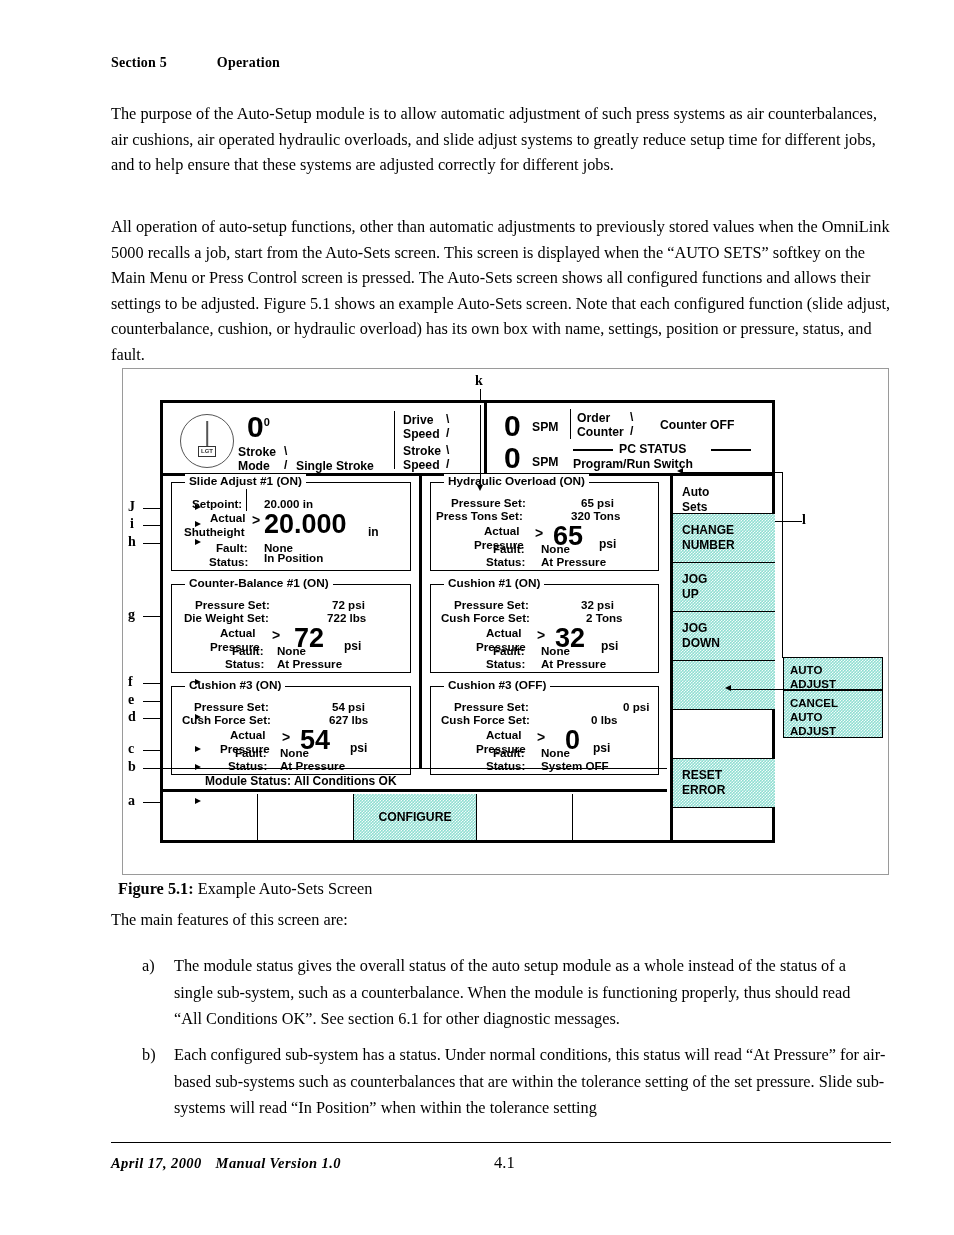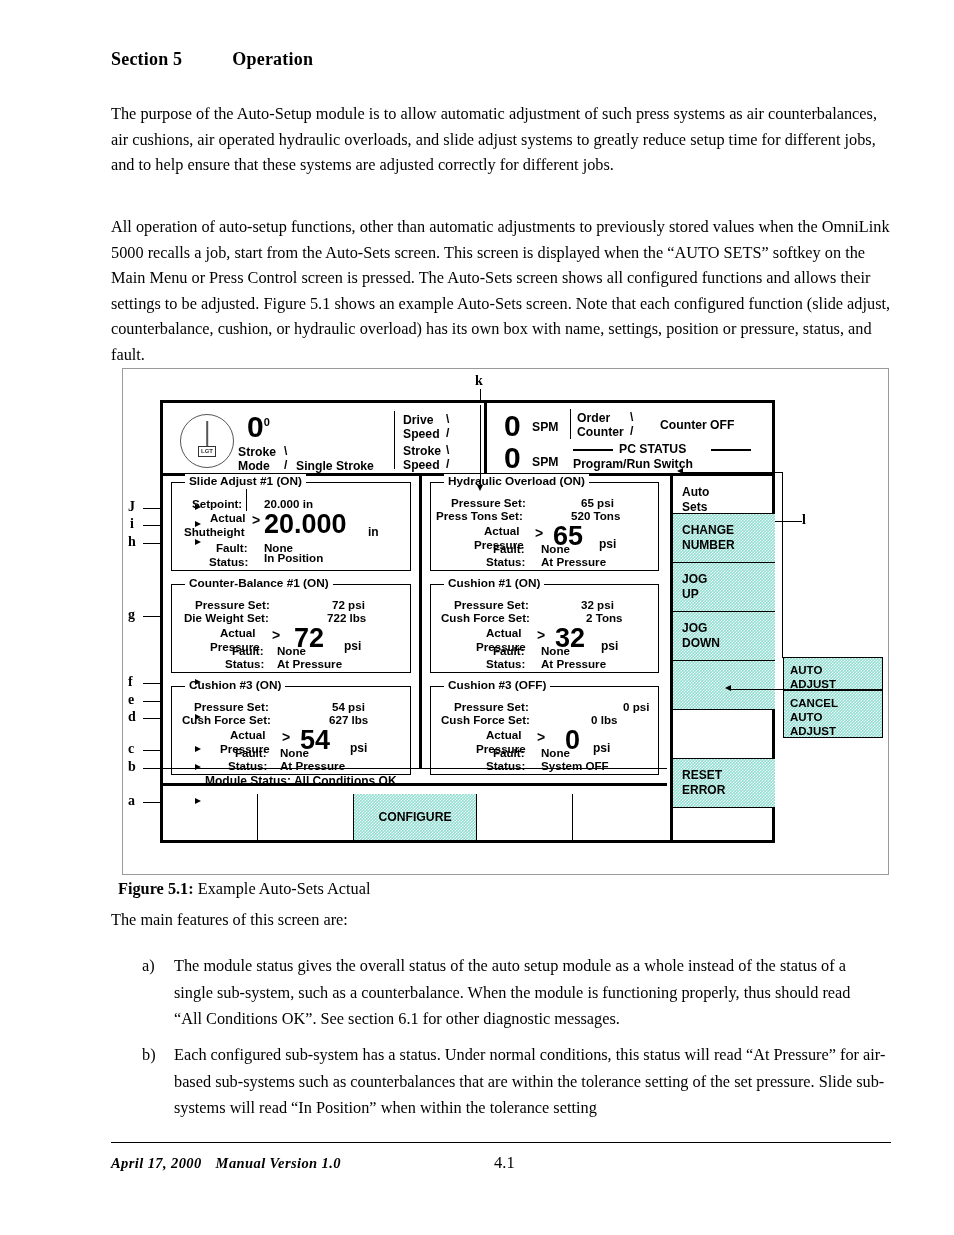--- a/index.html
+++ b/index.html
@@ -1,20 +1,20 @@
 <!DOCTYPE html>
 <html><head>
 <meta charset="utf-8">
 <style>
   html,body{margin:0;padding:0;background:#ffffff;}
   body{width:954px;height:1235px;position:relative;font-family:"Liberation Serif",serif;color:#000;}
   .page{position:absolute;inset:0;}
 
   
-  .sec-head{position:absolute;left:111px;top:49px;font-weight:bold;font-size:18px;letter-spacing:.2px;}
+  .sec-head{position:absolute;left:111px;top:55px;font-weight:bold;font-size:14px;letter-spacing:.2px;}
   .sec-head .gap{display:inline-block;width:50px;}
   .para{position:absolute;left:111px;width:780px;font-size:16.3px;line-height:25.6px;text-align:left;}
   #p1{top:101px;}
   #p2{top:214px;}
   .sub-line{position:absolute;left:111px;font-size:16.3px;line-height:25.6px;}
   .figcap{position:absolute;left:118px;top:879px;font-size:16.3px;}
   .figcap b{font-weight:bold;}
   .listitem{position:absolute;font-size:16.3px;line-height:26.5px;}
   .listitem .marker{position:absolute;left:0;top:0;width:26px;}
   .listitem .body{display:block;margin-left:32px;}
@@ -50,21 +50,21 @@
   .softcol{position:absolute;left:507px;top:73px;width:105px;bottom:0;border-left:3px solid #000;box-sizing:border-box;}
 
   .ssbox{position:relative;margin:6px 8px 0 8px;border:1.4px solid #000;height:89px;box-sizing:border-box;}
   .ssbox .title{position:absolute;left:13px;top:-9px;background:#fff;padding:0 4px;font-size:11.8px;font-weight:bold;font-family:"Liberation Sans",sans-serif;white-space:nowrap;}
   .row{position:absolute;font-size:11.6px;font-weight:bold;font-family:"Liberation Sans",sans-serif;white-space:nowrap;}
   .rlabel{text-align:right;}
   .bigval{position:absolute;font-size:27px;font-weight:bold;font-family:"Liberation Sans",sans-serif;line-height:1;}
   .unit{position:absolute;font-size:12px;font-weight:bold;font-family:"Liberation Sans",sans-serif;}
 
   
-  .modstatus{position:absolute;left:0;top:365px;right:105px;height:18px;border-top:1.4px solid #000;border-bottom:3px solid #000;box-sizing:border-box;}
+  .modstatus{position:absolute;left:0;top:365px;right:105px;height:24px;border-top:1.4px solid #000;border-bottom:3px solid #000;box-sizing:border-box;}
   .modstatus span{position:absolute;left:42px;top:5px;font-size:12px;font-weight:bold;font-family:"Liberation Sans",sans-serif;}
 
   
   .botrow{position:absolute;left:0;top:391px;right:105px;bottom:0;display:flex;}
   .botkey{flex:1;border-right:1.6px solid #000;position:relative;}
   .botkey:last-child{border-right:none;}
   .botkey .t{position:absolute;left:50%;top:50%;transform:translate(-50%,-50%);font-size:12.2px;font-weight:bold;font-family:"Liberation Sans",sans-serif;white-space:nowrap;}
 
   
   .skey{position:relative;height:49px;border-bottom:1.6px solid #000;box-sizing:border-box;}
@@ -252,21 +252,21 @@
         </div>
       </div>
 
       <div class="col-mid">
 
         <div class="ssbox">
           <div class="title">Hydraulic Overload (ON)</div>
           <div class="row rlabel" style="left:20px;top:13px;">Pressure Set:</div>
           <div class="row" style="left:150px;top:13px;">65 psi</div>
           <div class="row rlabel" style="left:5px;top:26px;">Press Tons Set:</div>
-          <div class="row" style="left:140px;top:26px;">520 Tons</div>
+          <div class="row" style="left:140px;top:26px;">320 Tons</div>
 
           <div class="row" style="left:53px;top:41px;">Actual</div>
           <div class="row" style="left:43px;top:55px;">Pressure</div>
           <div class="brace" style="left:104px;top:42px;font-size:14px;">&gt;</div>
 
           <div class="bigval" style="left:122px;top:40px;">65</div>
           <div class="unit" style="left:168px;top:54px;">psi</div>
 
           <div class="row rlabel" style="left:62px;top:59px;">Fault:</div>
           <div class="row" style="left:110px;top:59px;">None</div>
@@ -392,21 +392,21 @@
     <div class="arrow-r" style="left:72px;top:152px;"></div>
     <div class="arrow-r" style="left:72px;top:170px;"></div>
     <div class="arrow-r" style="left:72px;top:310px;"></div>
     <div class="arrow-r" style="left:72px;top:345px;"></div>
     <div class="arrow-r" style="left:72px;top:377px;"></div>
     <div class="arrow-r" style="left:72px;top:395px;"></div>
     <div class="arrow-r" style="left:72px;top:429px;"></div>
   </div>
 
   <div class="figcap">
-    <b>Figure 5.1:</b><span> Example Auto-Sets Actual</span>
+    <b>Figure 5.1:</b><span> Example Auto-Sets Screen</span>
   </div>
 
   <div class="sub-line" style="top:907px;">The main features of this screen are:</div>
 
   <div class="listitem" style="left:142px;top:953px;width:728px;">
     <span class="marker">a)</span>
     <span class="body">The module status gives the overall status of the auto setup module as a whole instead of the status of a single sub-system, such as a counterbalance.  When the module is functioning properly, thus should read “All Conditions OK”.  See section 6.1 for other diagnostic messages.</span>
   </div>
 
   <div class="listitem" style="left:142px;top:1042px;width:748px;">

